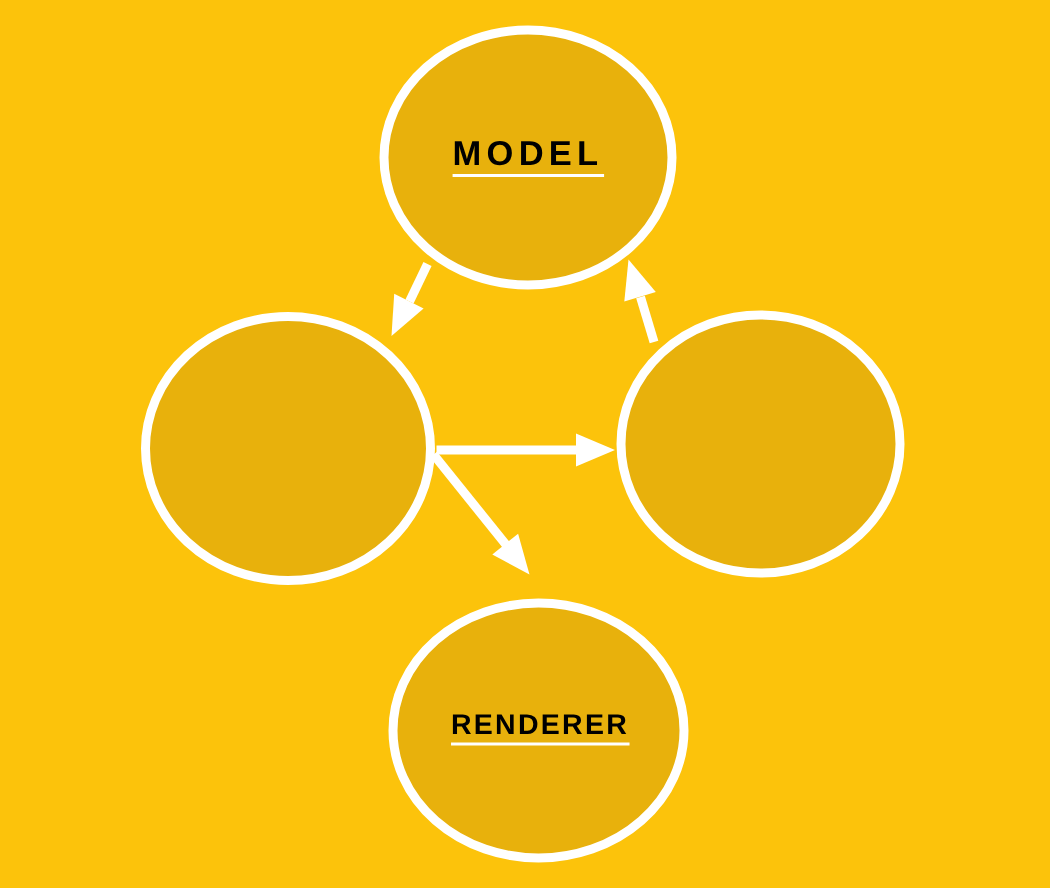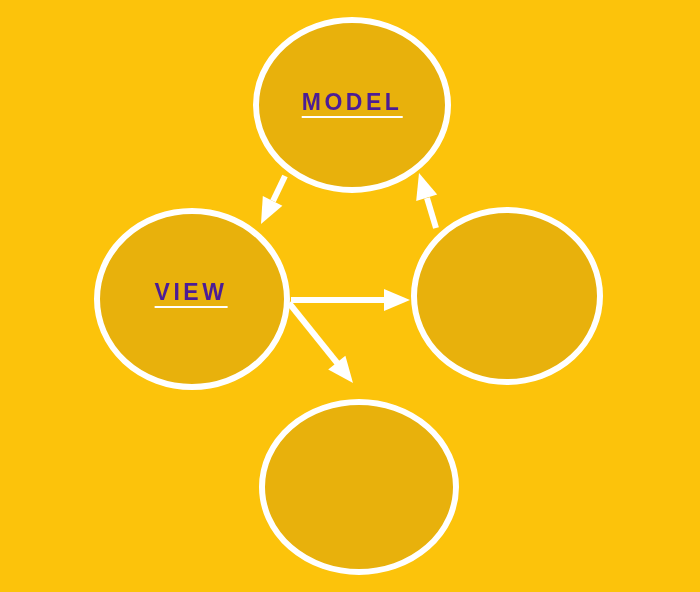--- a/index.html
+++ b/index.html
@@ -29,21 +29,21 @@
     stroke-width: 6;
   }
   svg .edge polygon {
     fill: #ffffff;
     stroke: none;
   }
   .node-label {
     position: absolute;
     transform: translateX(-50%);
     display: inline-block;
-    color: #4c1d95;
+    color: #000000;
     font-weight: bold;
     line-height: 1;
     letter-spacing: 3.5px;
     font-size: 23px;
     text-transform: uppercase;
     white-space: nowrap;
     padding-bottom: 2px;
     border-bottom: 2px solid #ffffff;
   }
   .node-label.small {
@@ -80,16 +80,16 @@
     </g>
 
     <g class="edge">
       <line x1="436" y1="228" x2="427" y2="198"></line>
       <polygon points="419,173 437.2,194.6 416.2,201"></polygon>
     </g>
   </svg>
 
   <div class="node-label" style="left:352px; top:91px;">MODEL</div>
 
-  <div class="node-label" style="left:191px; top:281px;">VIEW</div>
 
 
+  <div class="node-label small" style="left:360px; top:474px;">RENDERER</div>
 </div>
 
 </body></html>

